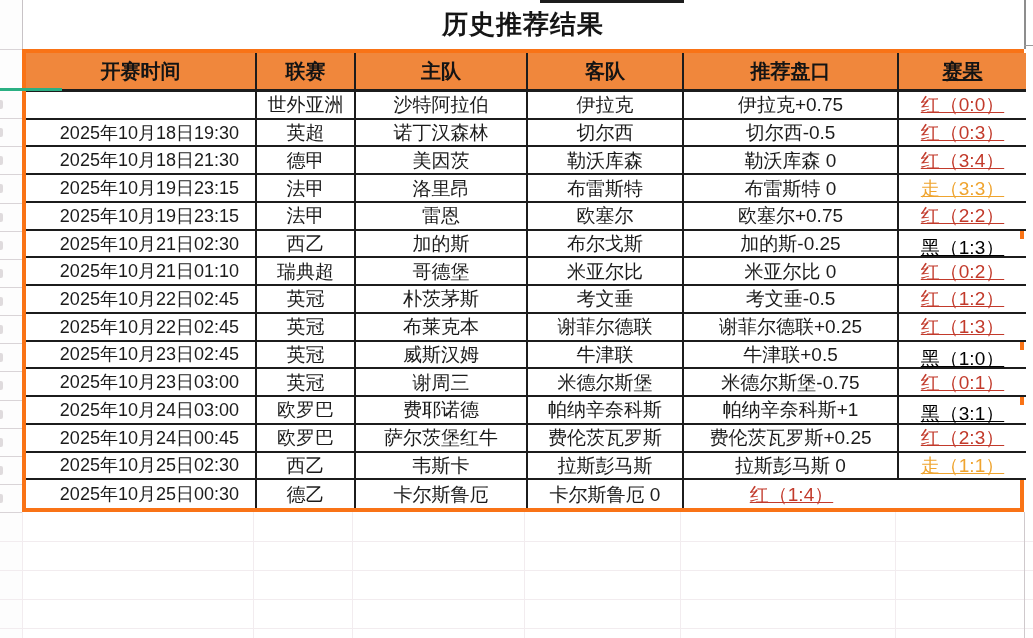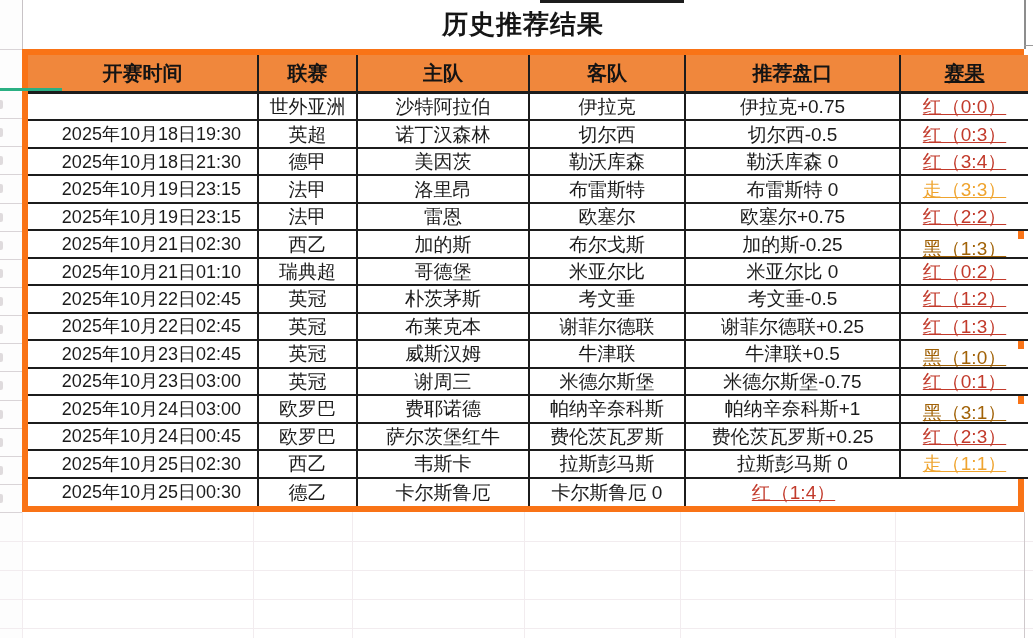--- a/index.html
+++ b/index.html
@@ -20,39 +20,39 @@
   .edge-v-bottom{position:absolute;left:1024px;top:512px;width:1px;height:126px;background:#cfc9cc;}
   .edge-h-right{position:absolute;left:1024px;top:45px;width:9px;height:1px;background:#9a9a9a;}
   .top-bar{position:absolute;left:540px;top:0;width:144px;height:3px;background:#1c1c1c;}
   .freeze-line{position:absolute;left:0;top:88px;width:62px;height:3px;z-index:6;}
   
   .titlebar{position:absolute;left:22px;top:0;width:1002px;height:49px;display:flex;align-items:center;justify-content:center;}
   .title{font-size:26px;font-weight:bold;letter-spacing:1px;color:#151515;}
   
   .sheet-table{
     position:absolute;left:22px;top:49px;width:1002px;height:463px;
-    box-sizing:border-box;border:6px solid #f97316;background:#fff;
+    box-sizing:border-box;border:4px solid #f97316;background:#fff;
     display:grid;
     grid-template-columns:231px 99px 172px 156px 215px 127px;
     grid-template-rows:39px repeat(15,1fr);
   }
   .cell{
     box-sizing:border-box;
     border-right:2px solid #1c1c1c;border-bottom:2px solid #1c1c1c;
     display:flex;align-items:center;justify-content:center;
     font-size:19px;line-height:1;white-space:nowrap;overflow:hidden;
     background:#fff;color:#1b1b1b;
   }
   .cell.hdr{background:var(--header-bg,#F0873C);font-weight:bold;font-size:20px;border-bottom-width:3px;color:#141414;}
   .cell.c-last{border-right:none;text-decoration:underline;}
   .cell.r-last{border-bottom:none;}
   .cell.time{justify-content:flex-end;padding-right:16px;font-size:18px;}
   .cell.res-red{color:var(--red,#C23A2B);}
   .cell.res-push{color:var(--push,#EFA42F);}
-  .cell.res-black{color:#a16207;margin-top:8px;}
+  .cell.res-black{color:#000000;margin-top:8px;}
 </style>
 </head>
 <body style="--header-bg: #F0873C; --red: #C23A2B; --push: #EFA42F;">
 
 <div class="left-strip" id="leftStrip">
     <div class="strip-line" style="top: 90px;"></div>
     <div class="strip-mark" style="top: 100px;"></div>
     <div class="strip-line" style="top: 118.1px;"></div>
     <div class="strip-mark" style="top: 128.1px;"></div>
     <div class="strip-line" style="top: 146.3px;"></div>

